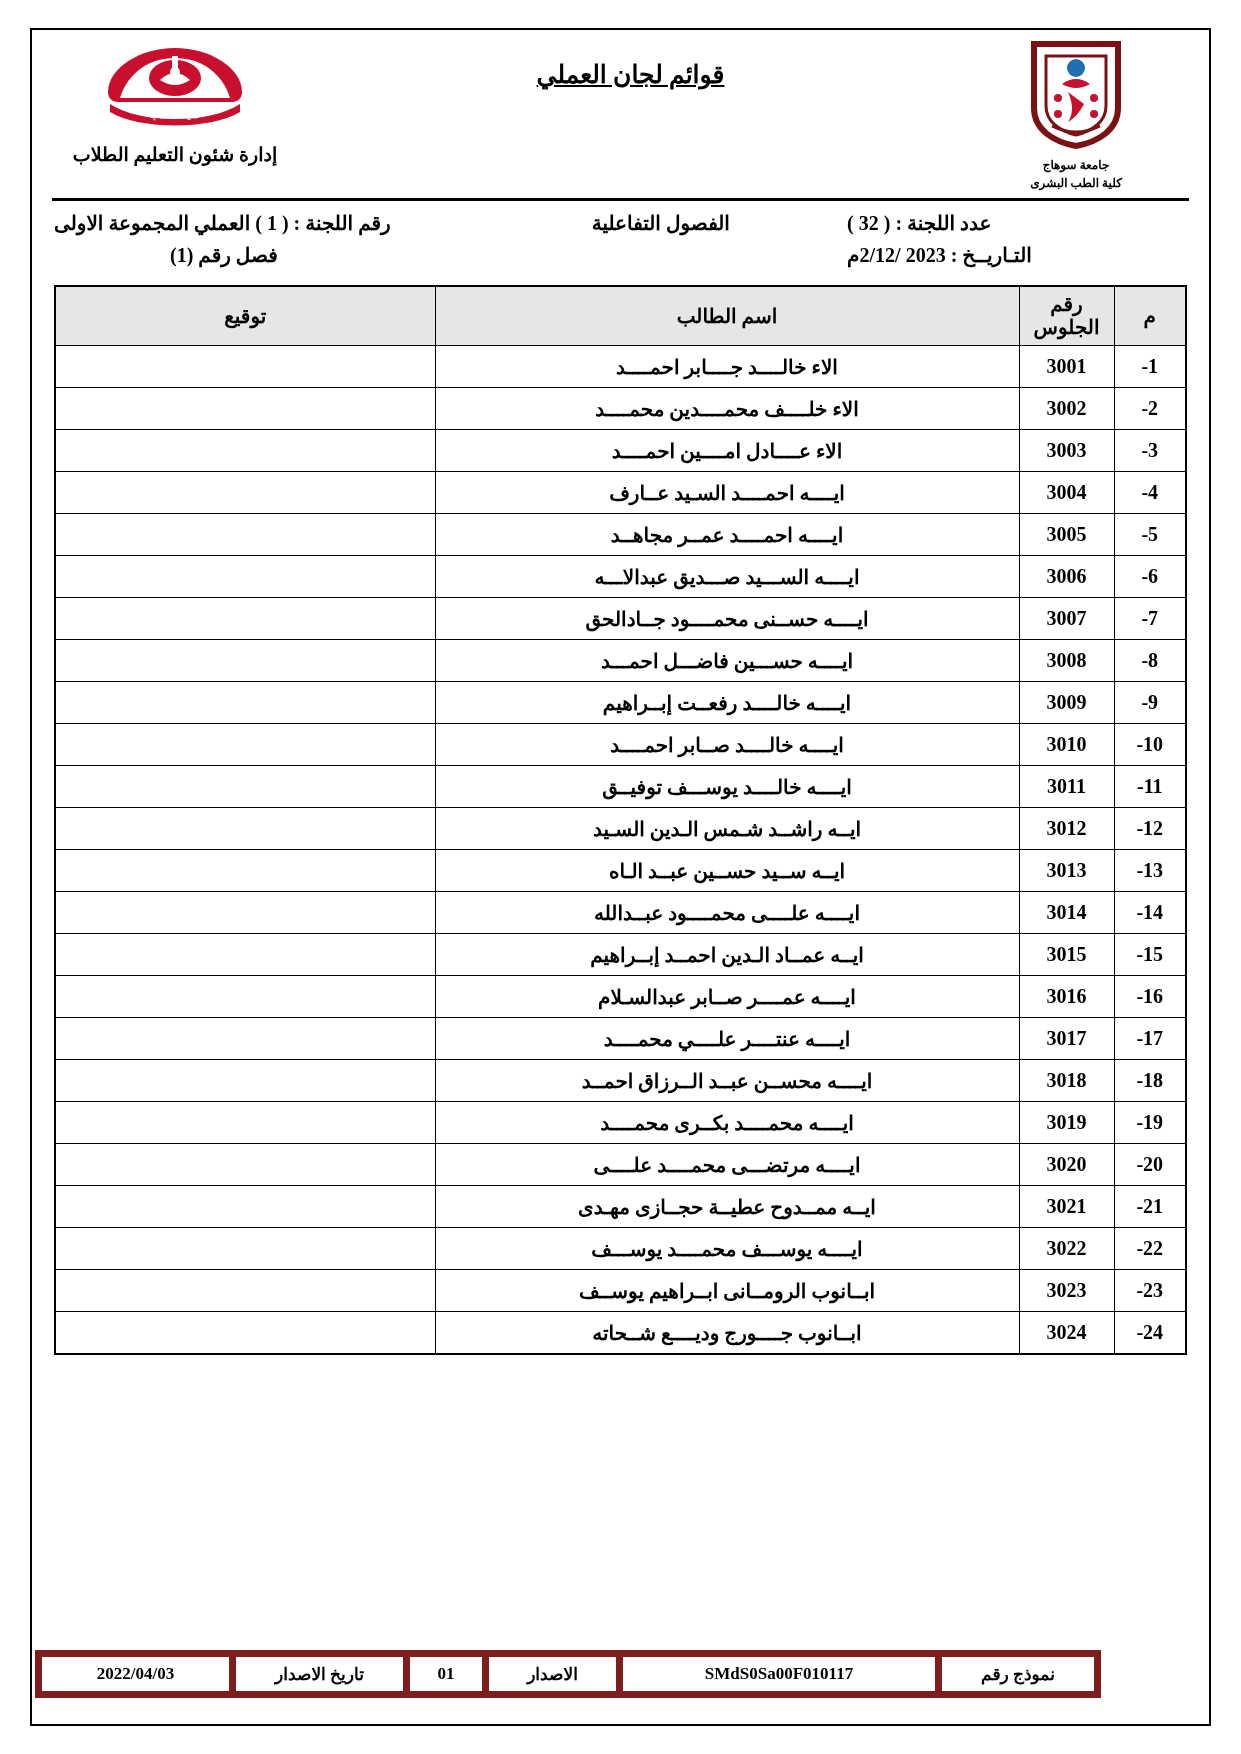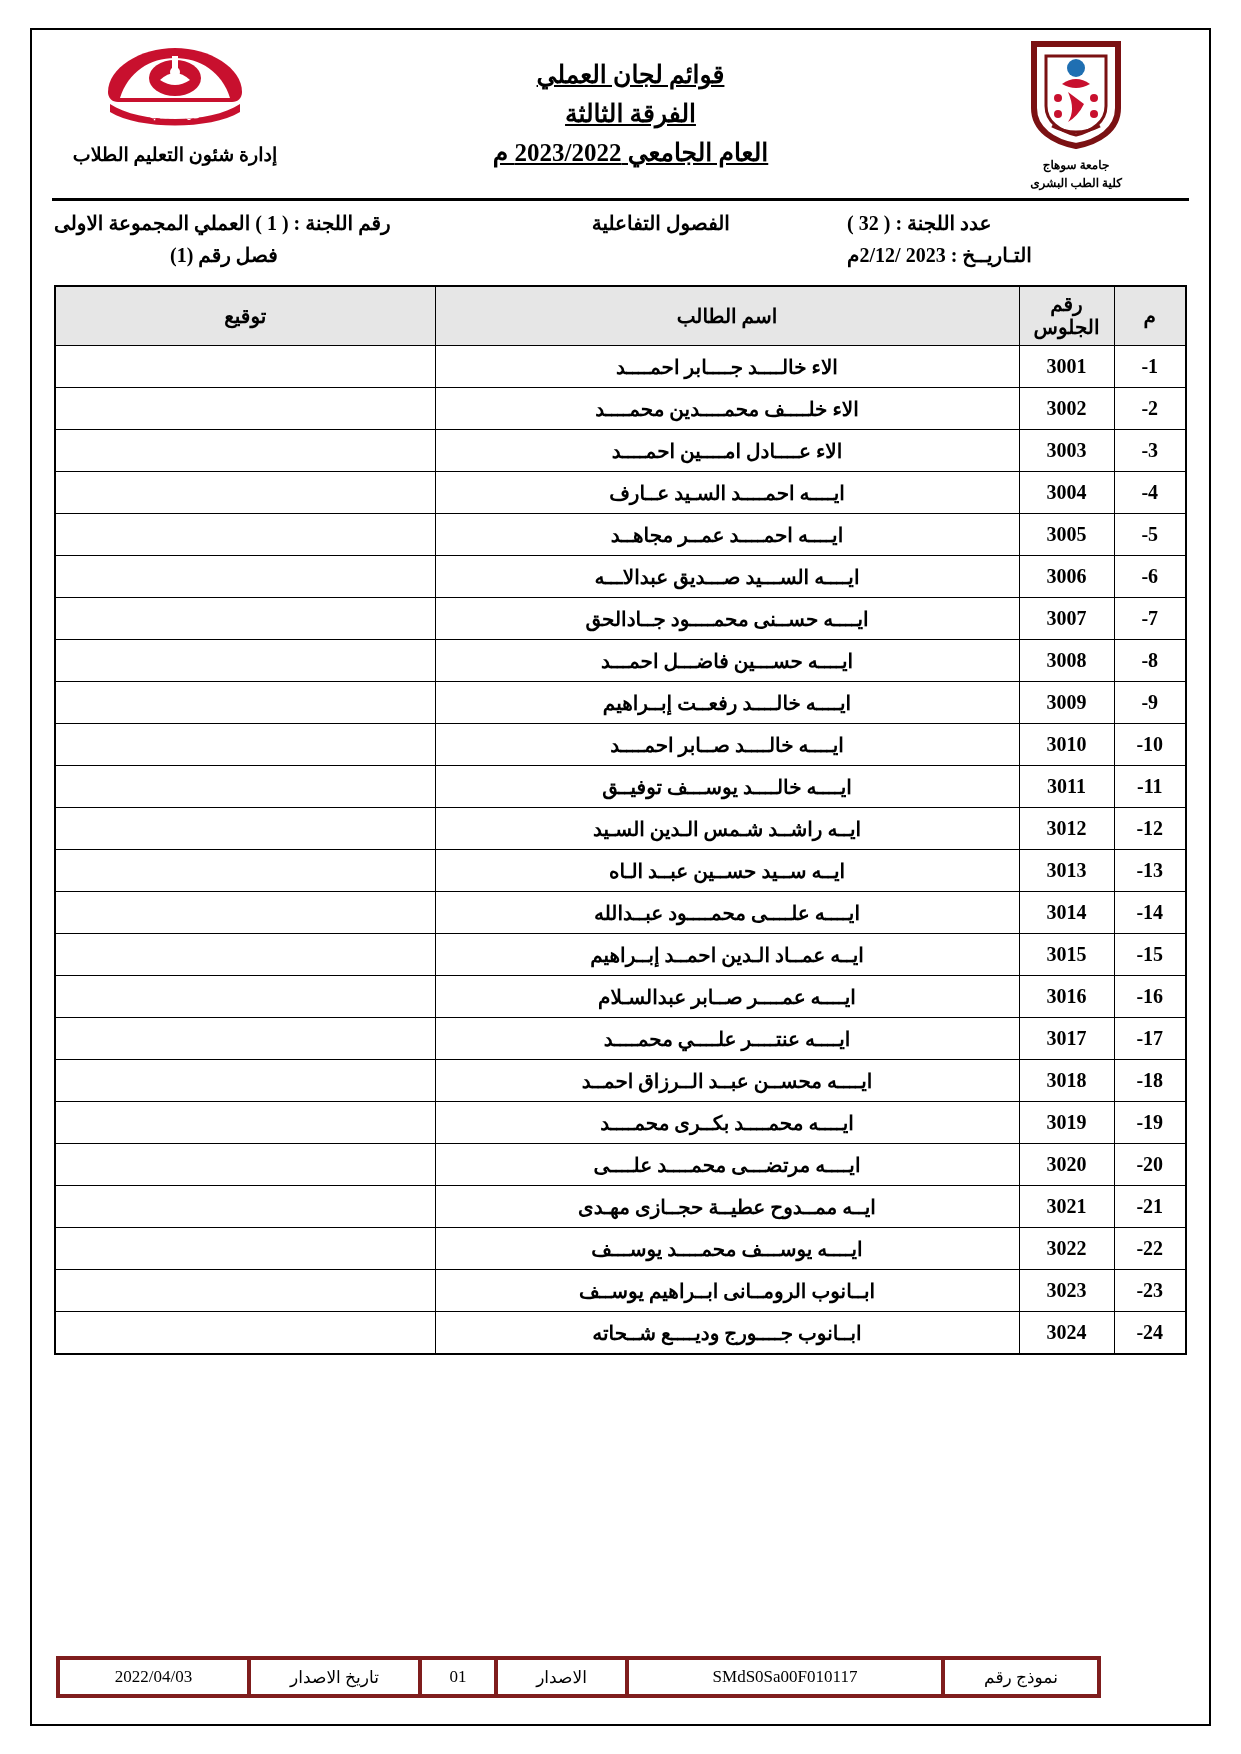--- a/index.html
+++ b/index.html
@@ -149,24 +149,24 @@
     bottom: 56px;
   }
   table.footer {
     width: 100%;
     border-collapse: collapse;
     table-layout: fixed;
     margin-right: 80px;
     width: calc(100% - 80px);
   }
   table.footer td {
-    border: 4px solid #7f1d1d;
+    border: 7px solid #7f1d1d;
     height: 34px;
     font-size: 17px;
-    font-weight: normal;
+    font-weight: bold;
     text-align: center;
     padding: 0 6px;
   }
   .f-w1 { width: 140px; }
   .f-w2 { width: 175px; }
   .f-w3 { width: 60px; }
   .f-w4 { width: 115px; }
   .f-w5 { width: 300px; }
   .f-w6 { width: 155px; }
 </style>
@@ -189,22 +189,20 @@
           <rect x="72" y="18" width="6" height="16" fill="#ffffff"></rect>
           <path d="M10 66 C40 86 110 86 140 66 L140 74 C110 92 40 92 10 74 Z" fill="#c8102e"></path>
           <text x="75" y="80" font-size="12" fill="#ffffff" text-anchor="middle" font-family="'Liberation Serif', serif">كلية الطب</text>
         </svg>
       </div>
       <div>إدارة شئون التعليم الطلاب</div>
     </div>
 
     <div class="title-block">
       <div class="t1">قوائم لجان العملي</div>
-      <div class="t2">الفرقة الثالثة</div>
-      <div class="t3">العام الجامعي 2023/2022 م</div>
     </div>
 
     <div class="uni-block">
       <div class="logo-shield">
         <svg width="96" height="112" viewBox="0 0 96 112" xmlns="http://www.w3.org/2000/svg">
           <path d="M6 6 H90 V70 C90 92 70 104 48 108 C26 104 6 92 6 70 Z" fill="#ffffff" stroke="#7b1113" stroke-width="6"></path>
           <path d="M18 18 H78 V68 C78 84 64 93 48 97 C32 93 18 84 18 68 Z" fill="#ffffff" stroke="#7b1113" stroke-width="3"></path>
           <circle cx="48" cy="30" r="9" fill="#1f6fb2"></circle>
           <path d="M34 46 q14 -10 28 0 q-14 8 -28 0 Z" fill="#c8102e"></path>
           <path d="M40 54 q8 18 0 30 q10 -6 16 -18 z" fill="#c8102e"></path>

